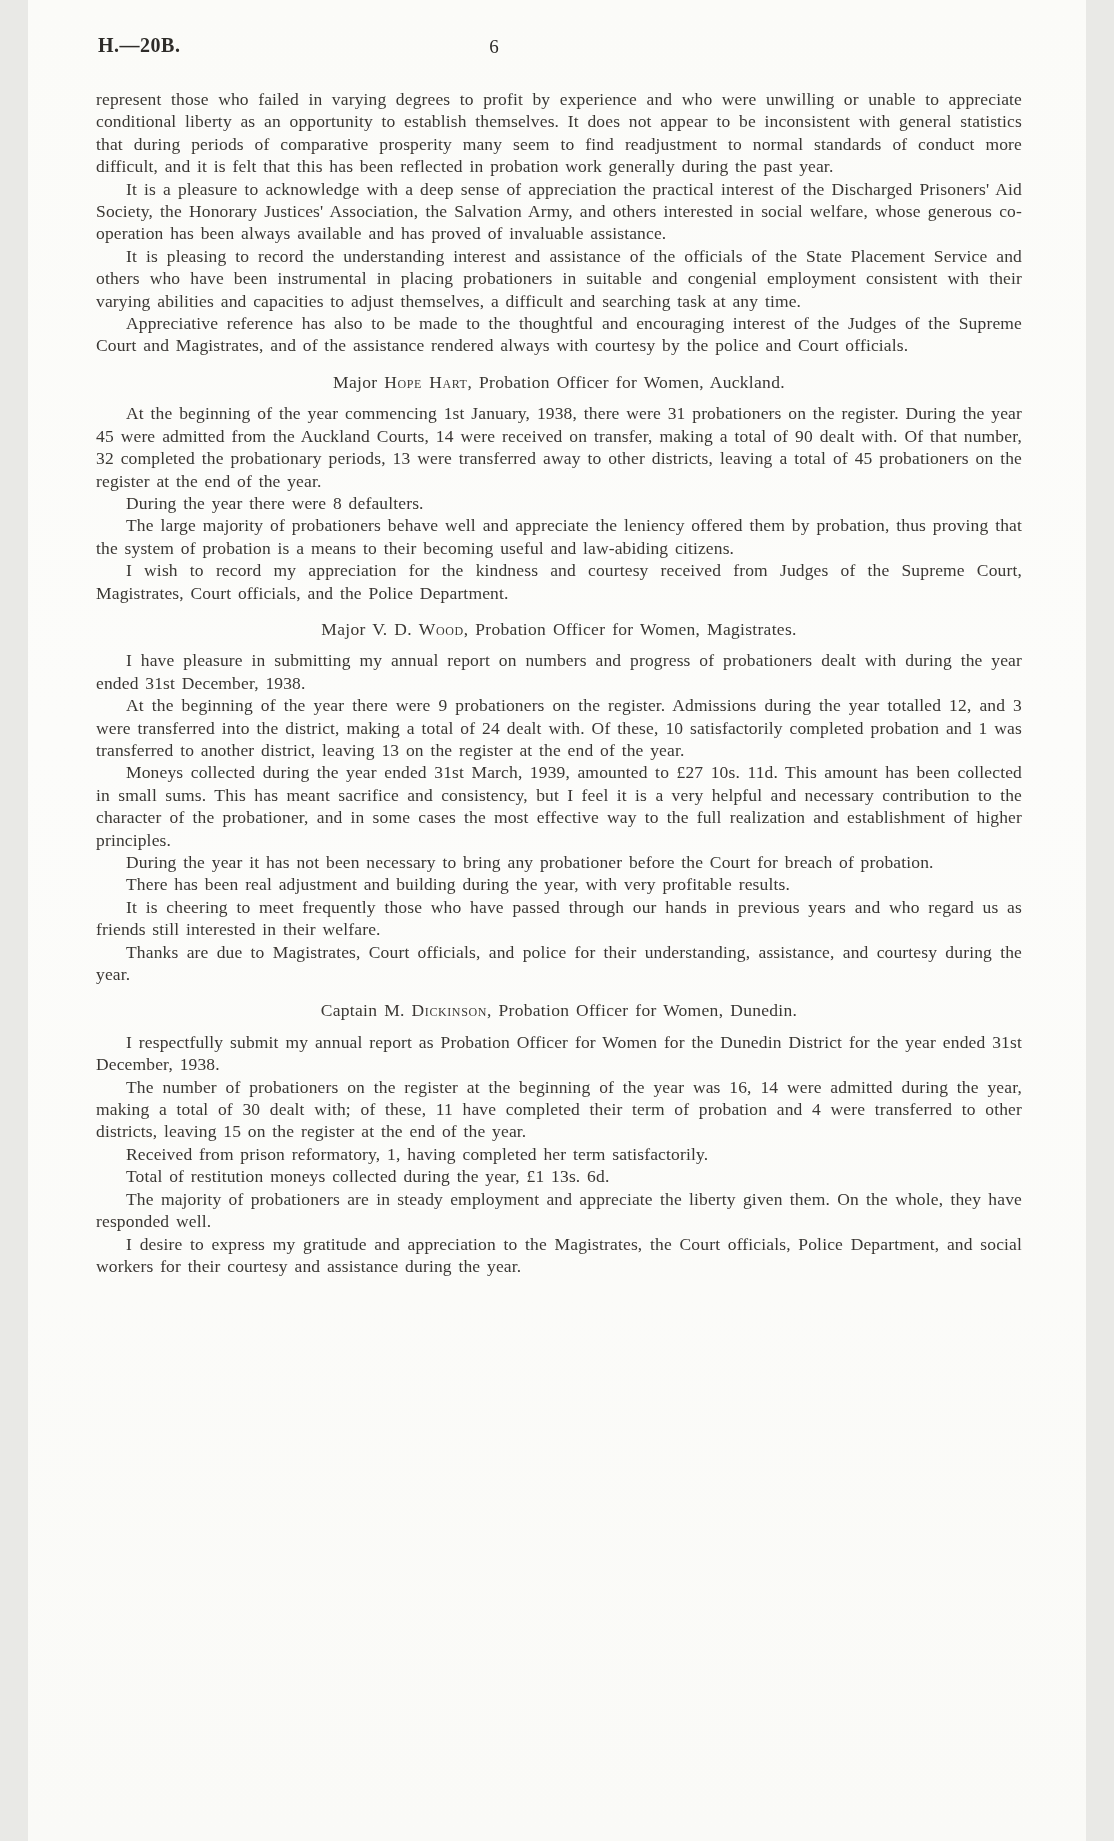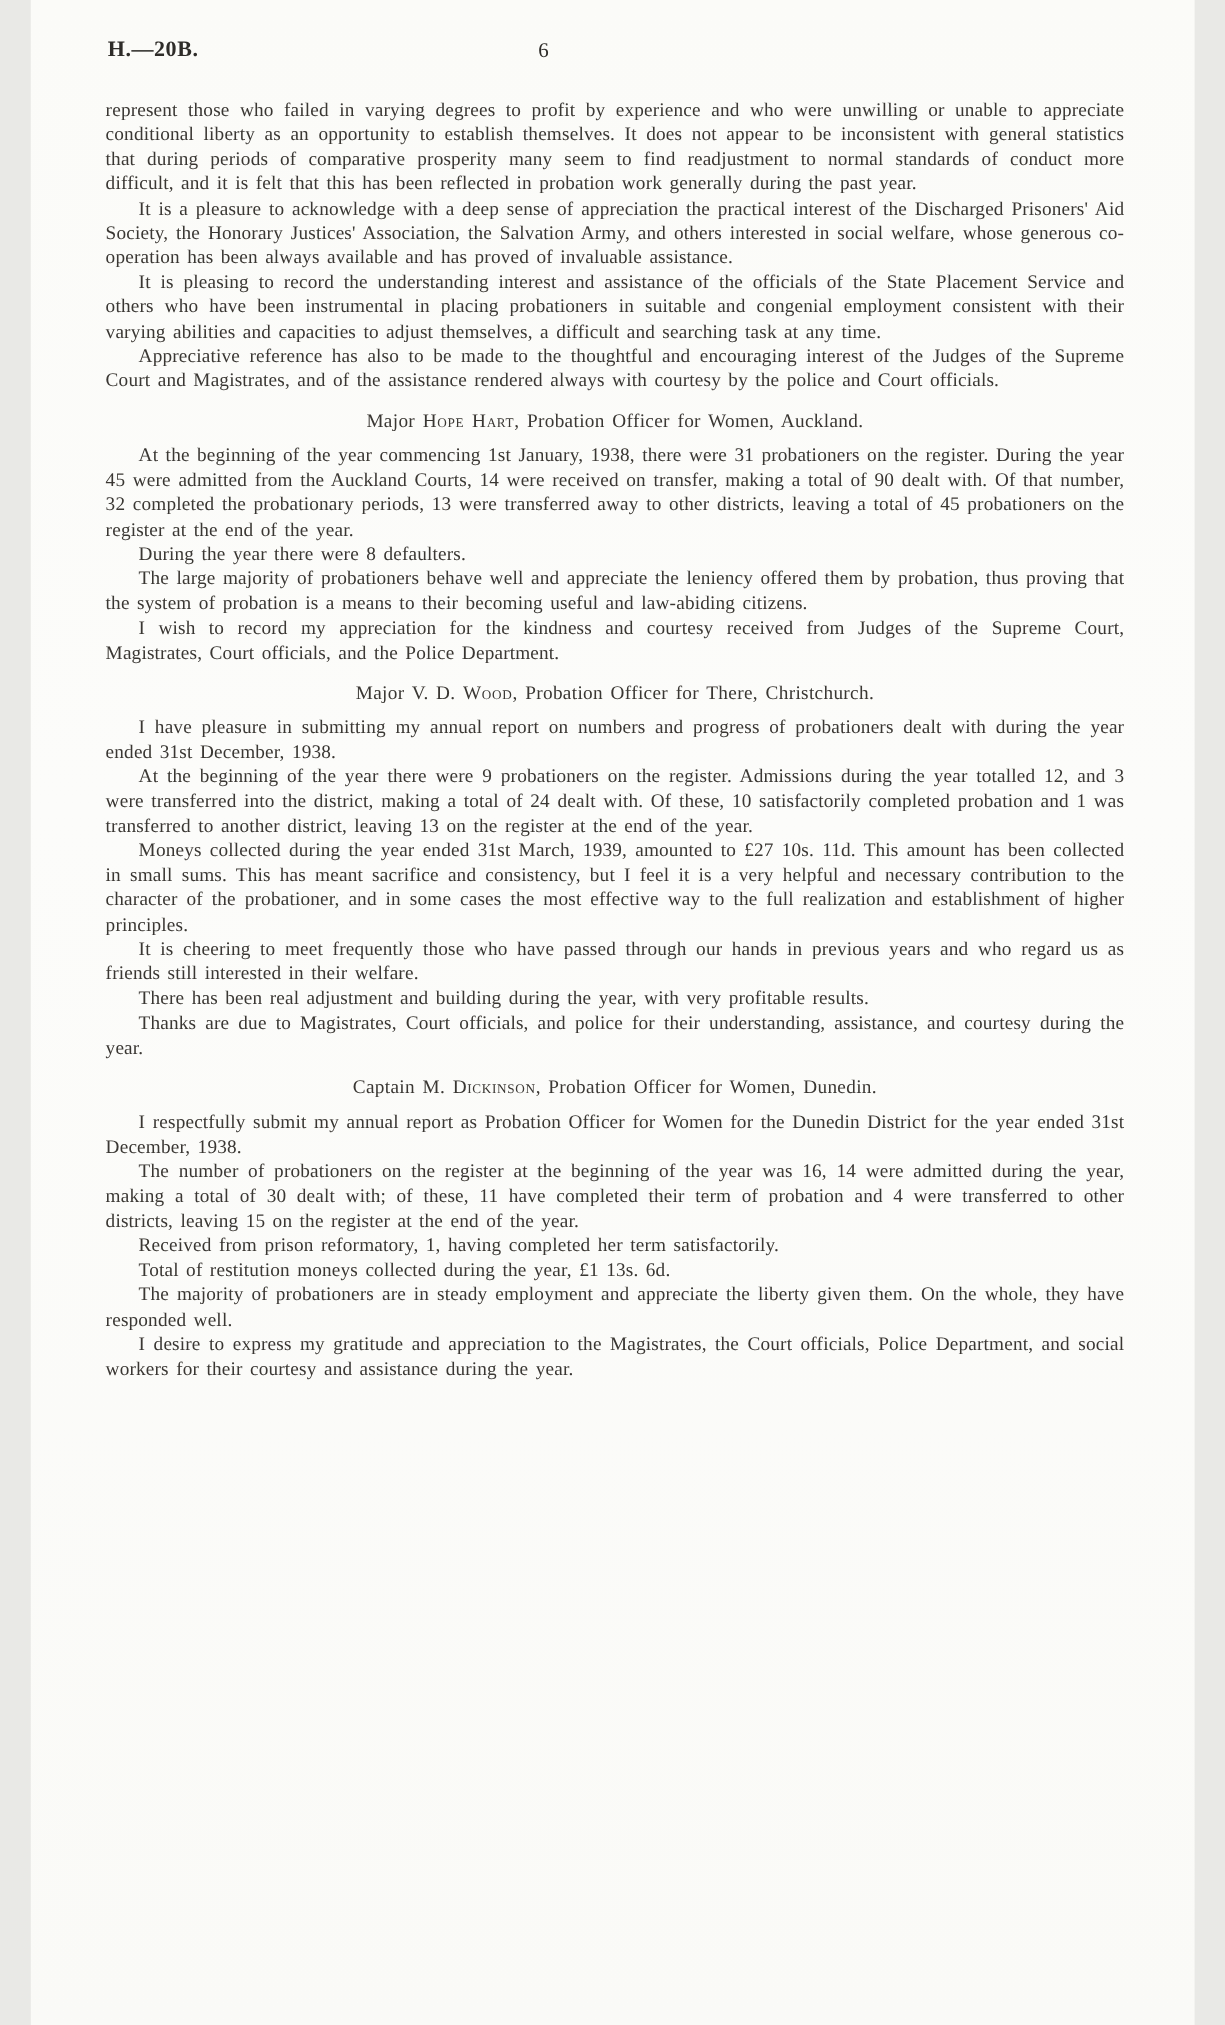--- a/index.html
+++ b/index.html
@@ -88,27 +88,28 @@
     <p class="para">It is pleasing to record the understanding interest and assistance of the officials of the State Placement Service and others who have been instrumental in placing probationers in suitable and congenial employment consistent with their varying abilities and capacities to adjust themselves, a difficult and searching task at any time.</p>
     <p class="para">Appreciative reference has also to be made to the thoughtful and encouraging interest of the Judges of the Supreme Court and Magistrates, and of the assistance rendered always with courtesy by the police and Court officials.</p>
 
     <h3 class="section-heading"><span>Major </span><span class="sc">Hope Hart</span><span>, Probation Officer for Women, Auckland.</span></h3>
 
     <p class="para">At the beginning of the year commencing 1st January, 1938, there were 31 probationers on the register.  During the year 45 were admitted from the Auckland Courts, 14 were received on transfer, making a total of 90 dealt with.  Of that number, 32 completed the probationary periods, 13 were transferred away to other districts, leaving a total of 45 probationers on the register at the end of the year.</p>
     <p class="para">During the year there were 8 defaulters.</p>
     <p class="para">The large majority of probationers behave well and appreciate the leniency offered them by probation, thus proving that the system of probation is a means to their becoming useful and law-abiding citizens.</p>
     <p class="para">I wish to record my appreciation for the kindness and courtesy received from Judges of the Supreme Court, Magistrates, Court officials, and the Police Department.</p>
 
-    <h3 class="section-heading"><span>Major V. D. </span><span class="sc">Wood</span><span>, Probation Officer for There, Christchurch.</span></h3>
+    <h3 class="section-heading"><span>Major V. D. </span><span class="sc">Wood</span><span>, Probation Officer for Women, Magistrates.</span></h3>
 
     <p class="para">I have pleasure in submitting my annual report on numbers and progress of probationers dealt with during the year ended 31st December, 1938.</p>
     <p class="para">At the beginning of the year there were 9 probationers on the register.  Admissions during the year totalled 12, and 3 were transferred into the district, making a total of 24 dealt with.  Of these, 10 satisfactorily completed probation and 1 was transferred to another district, leaving 13 on the register at the end of the year.</p>
     <p class="para">Moneys collected during the year ended 31st March, 1939, amounted to £27 10s. 11d. This amount has been collected in small sums.  This has meant sacrifice and consistency, but I feel it is a very helpful and necessary contribution to the character of the probationer, and in some cases the most effective way to the full realization and establishment of higher principles.</p>
+    <p class="para">During the year it has not been necessary to bring any probationer before the Court for breach of probation.</p>
+    <p class="para">There has been real adjustment and building during the year, with very profitable results.</p>
     <p class="para">It is cheering to meet frequently those who have passed through our hands in previous years and who regard us as friends still interested in their welfare.</p>
-    <p class="para">There has been real adjustment and building during the year, with very profitable results.</p>
     <p class="para">Thanks are due to Magistrates, Court officials, and police for their understanding, assistance, and courtesy during the year.</p>
 
     <h3 class="section-heading"><span>Captain M. </span><span class="sc">Dickinson</span><span>, Probation Officer for Women, Dunedin.</span></h3>
 
     <p class="para">I respectfully submit my annual report as Probation Officer for Women for the Dunedin District for the year ended 31st December, 1938.</p>
     <p class="para">The number of probationers on the register at the beginning of the year was 16, 14 were admitted during the year, making a total of 30 dealt with; of these, 11 have completed their term of probation and 4 were transferred to other districts, leaving 15 on the register at the end of the year.</p>
     <p class="para">Received from prison reformatory, 1, having completed her term satisfactorily.</p>
     <p class="para">Total of restitution moneys collected during the year, £1 13s. 6d.</p>
     <p class="para">The majority of probationers are in steady employment and appreciate the liberty given them.  On the whole, they have responded well.</p>
     <p class="para">I desire to express my gratitude and appreciation to the Magistrates, the Court officials, Police Department, and social workers for their courtesy and assistance during the year.</p>

